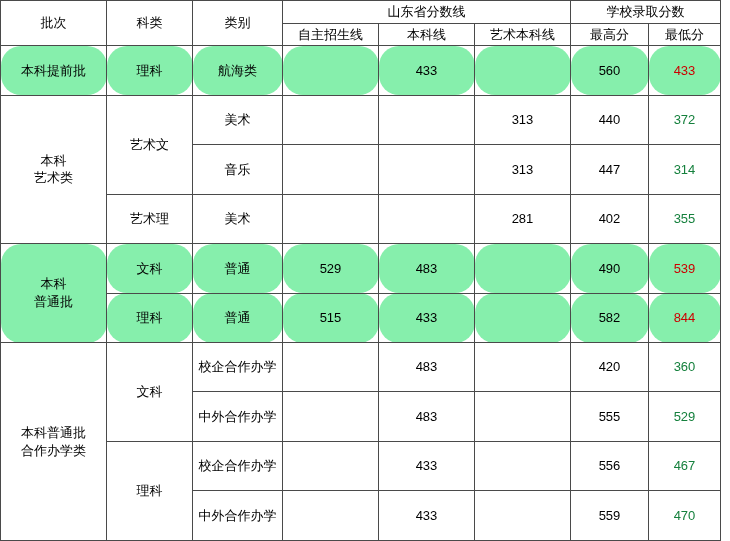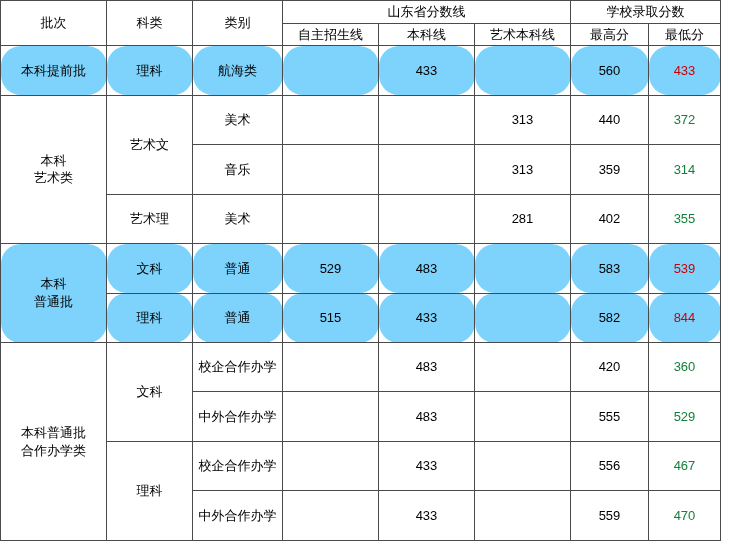--- a/index.html
+++ b/index.html
@@ -36,21 +36,21 @@
   }
   .col-batch  { width: 106px; }
   .col-subj   { width: 86px;  }
   .col-cat    { width: 90px;  }
   .col-zzzs   { width: 96px;  }
   .col-bk     { width: 96px;  }
   .col-art    { width: 96px;  }
   .col-max    { width: 78px;  }
   .col-min    { width: 72px;  }
 
-  tr.green td { background: #7dd3fc; border-radius: 20px; }
+  tr.green td { background: #86efac; border-radius: 20px; }
   td.batch-cell { font-weight: bold; }
   td.min-score { color: #15803d; }
   tr.green td.min-score { color: #cc0000; }
   .nowrap-lines { white-space: pre-line; }
 </style>
 </head>
 <body>
 
 <table class="score-table">
   <colgroup>
@@ -99,41 +99,41 @@
         <td></td>
         <td>313</td>
         <td>440</td>
         <td class="min-score">372</td>
       </tr>
       <tr>
         <td>音乐</td>
         <td></td>
         <td></td>
         <td>313</td>
-        <td>359</td>
+        <td>447</td>
         <td class="min-score">314</td>
       </tr>
       <tr>
         <td>艺术理</td>
         <td>美术</td>
         <td></td>
         <td></td>
         <td>281</td>
         <td>402</td>
         <td class="min-score">355</td>
       </tr>
       <tr class="green">
         <td class="batch-cell nowrap-lines" rowspan="2">本科
 普通批</td>
         <td>文科</td>
         <td>普通</td>
         <td>529</td>
         <td>483</td>
         <td></td>
-        <td>583</td>
+        <td>490</td>
         <td class="min-score">539</td>
       </tr>
       <tr class="green">
         <td>理科</td>
         <td>普通</td>
         <td>515</td>
         <td>433</td>
         <td></td>
         <td>582</td>
         <td class="min-score">844</td>

